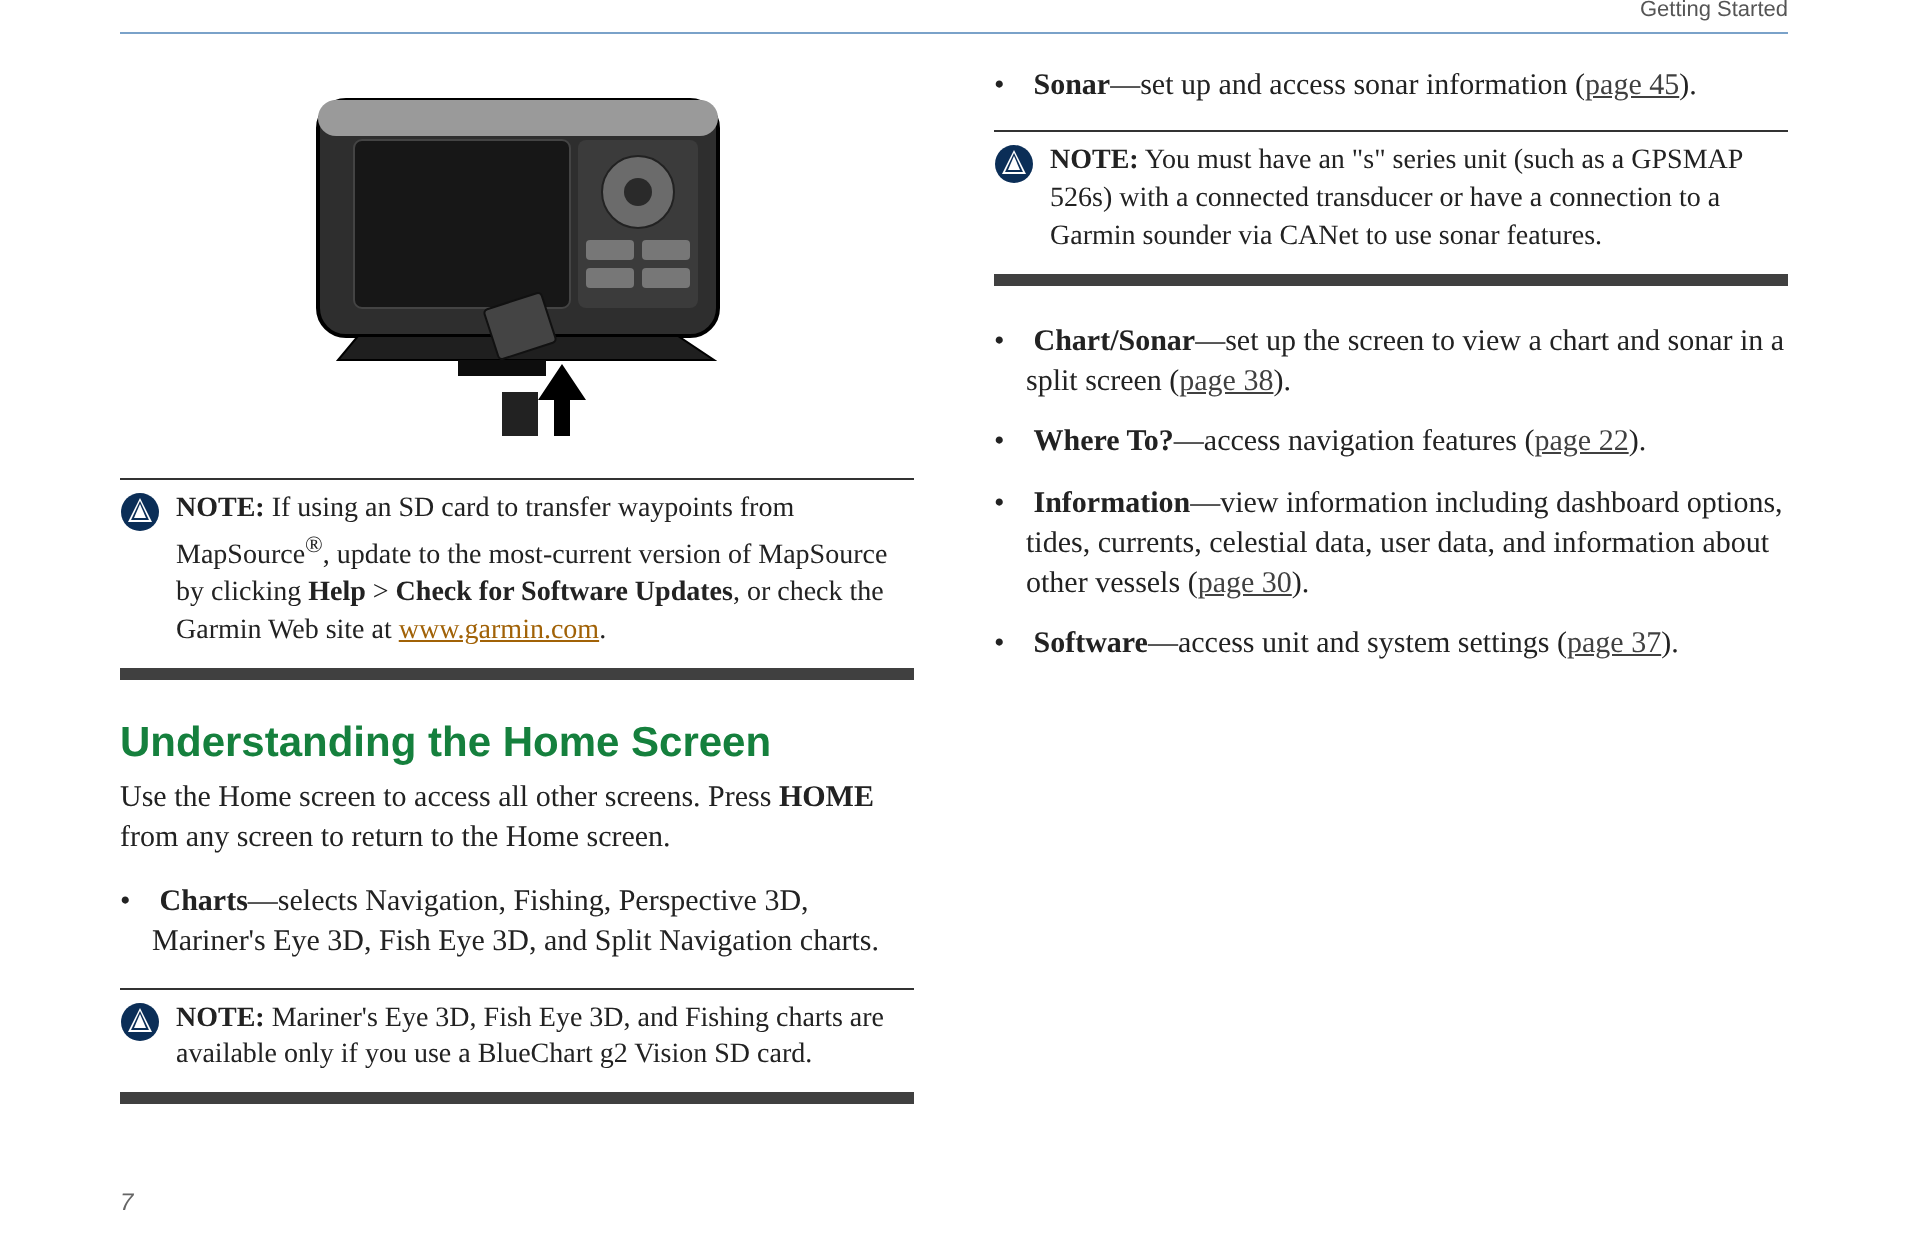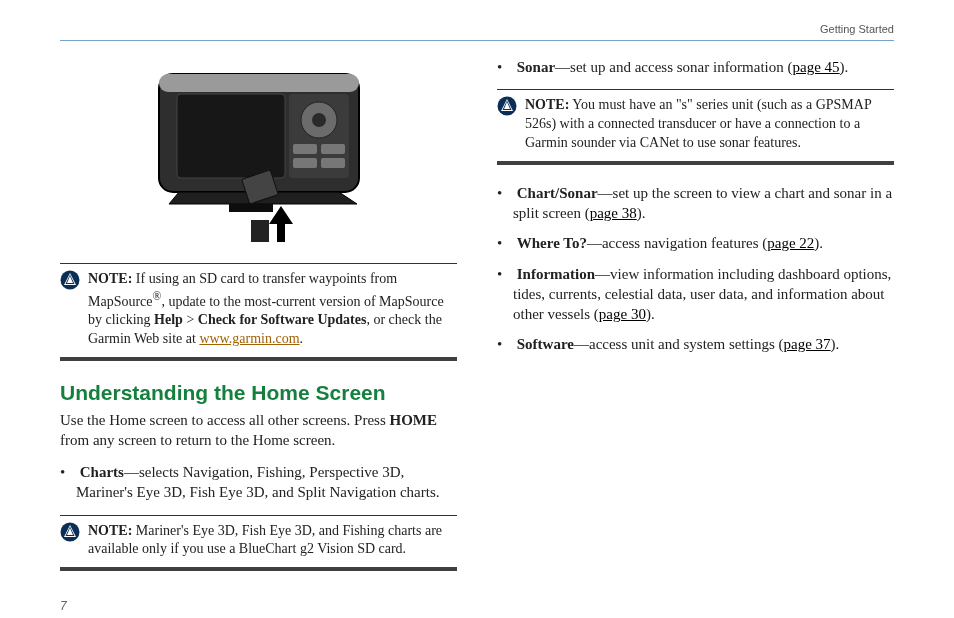--- a/index.html
+++ b/index.html
@@ -6,21 +6,21 @@
     margin: 0;
     font-family: "Times New Roman", Times, serif;
     color: #222;
     background: #fff;
     width: 954px;
     height: 618px;
     position: relative;
     box-sizing: border-box;
   }
   .page {
-    padding: 40px 60px 10px 60px;
+    padding: 16px 60px 10px 60px;
     box-sizing: border-box;
     height: 100%;
     display: flex;
     flex-direction: column;
   }
   .top-rule {
     border-top: 1px solid #7aa2c9;
     position: relative;
   }
   .header-right {
@@ -43,21 +43,21 @@
     line-height: 1.35;
   }
   .device-figure {
     height: 200px;
     display: flex;
     align-items: center;
     justify-content: center;
   }
   .note-box {
     border-top: 1px solid #333;
-    border-bottom: 4px solid #404040;
+    border-bottom: 6px solid #404040;
     padding: 6px 0 8px 0;
     margin: 12px 0 18px 0;
     display: flex;
     gap: 8px;
   }
   .note-box.small { font-size: 14px; }
   .note-icon {
     flex: 0 0 auto;
   }
   .note-icon svg { display: block; }
@@ -88,21 +88,21 @@
   ul.right-list > li { margin-bottom: 10px; }
   .footer {
     display: flex;
     justify-content: space-between;
     font-family: Arial, Helvetica, sans-serif;
     font-style: italic;
     font-size: 12px;
     color: #666;
     padding-top: 10px;
   }
-  a.pg { color: #000000; }
+  a.pg { color: #404040; }
   a.web { color: #a16207; text-decoration: underline; }
   b { font-weight: bold; }
 </style>
 </head>
 <body>
 
 <div class="page">
   <div class="top-rule">
     <div class="header-right">Getting Started</div>
   </div>

